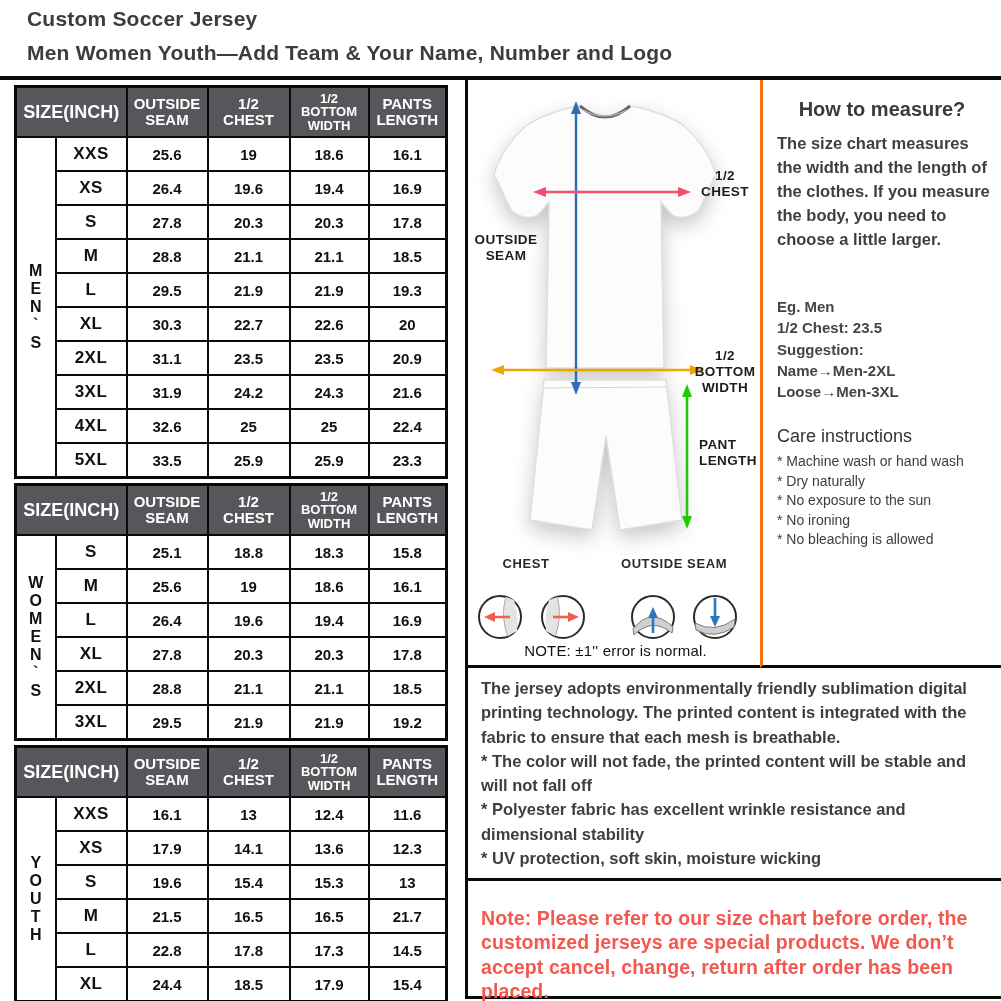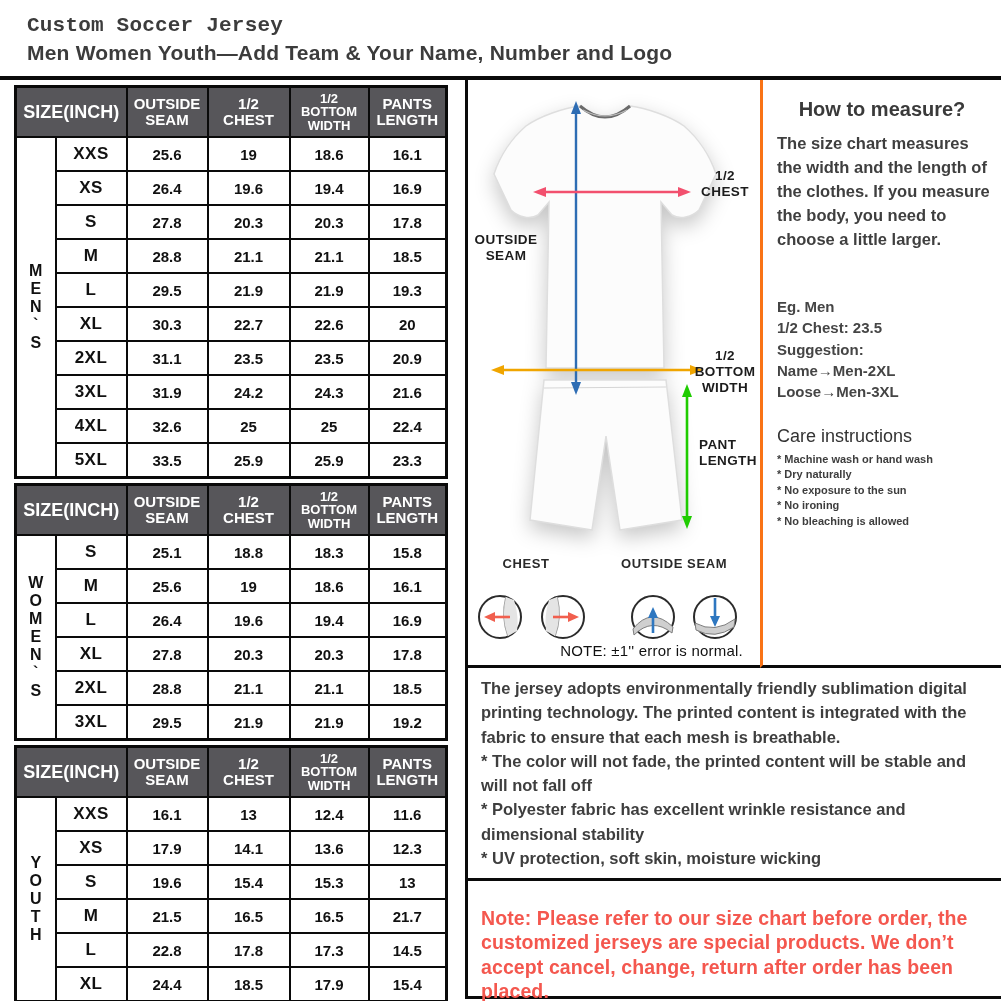--- a/index.html
+++ b/index.html
@@ -1,21 +1,21 @@
 <!DOCTYPE html>
 <html><head>
 <meta charset="utf-8">
 <style>
   html,body{margin:0;padding:0;background:#fff;}
   #canvas{position:relative;width:1001px;height:1001px;background:#fff;overflow:hidden;
           font-family:"Liberation Sans","DejaVu Sans",sans-serif;color:#3c3c3c;}
 
   
   .title-line{position:absolute;left:27px;font-size:21px;font-weight:700;color:#3c3c3c;letter-spacing:.2px;}
-  #title1{top:14px;font-family:Liberation Mono, monospace;}
+  #title1{top:7px;}
   #title2{top:41px;text-align:center;}
   .topline{position:absolute;left:0;top:76px;width:1001px;height:4px;background:#0a0a0a;}
 
   
   .tables-col{position:absolute;left:14px;top:85px;width:431px;}
   table.size-table{border-collapse:collapse;table-layout:fixed;width:431px;border:3px solid #0a0a0a;margin:0;}
   table.size-table + table.size-table{margin-top:4px;}
   .size-table th{background:#57565a;color:#fff;border:2px solid #0a0a0a;font-weight:700;
                  white-space:pre-line;line-height:1.05;height:46px;padding:1px 0;text-align:center;}
   .size-table th.h-size{font-size:18px;margin-top:37px;}
@@ -43,31 +43,31 @@
   .dlabel{position:absolute;font-size:13.5px;font-weight:600;color:#1c1c1c;line-height:1.18;
           white-space:pre-line;letter-spacing:.4px;}
   #lbl-half-chest{left:226px;top:88px;width:62px;text-align:center;}
   #lbl-outside-seam{left:4px;top:152px;width:68px;text-align:center;}
   #lbl-bottom-width{left:220px;top:268px;width:74px;text-align:center;}
   #lbl-pant-length{left:231px;top:357px;width:64px;text-align:left;}
   .dlabel-small{position:absolute;font-size:13px;font-weight:700;color:#2a2a2a;letter-spacing:.6px;}
   #lbl-chest-small{left:26px;top:476px;width:64px;text-align:center;}
   #lbl-seam-small{left:148px;top:476px;width:116px;text-align:center;}
   #lbl-note{position:absolute;left:0;top:562px;width:295px;text-align:center;font-size:15px;
-            color:#111;font-weight:400;letter-spacing:.2px;padding-left:36px;}
+            color:#111;font-weight:400;letter-spacing:.2px;}
 
   
   .mp-heading{position:absolute;left:0;top:18px;width:238px;text-align:center;
               font-size:20px;font-weight:700;color:#3a3a3a;}
   .mp-body{position:absolute;left:14px;top:52px;width:218px;font-size:16.5px;font-weight:600;
            color:#3f3f3f;line-height:1.45;}
   .mp-example{position:absolute;left:14px;top:216px;width:220px;font-size:15px;font-weight:700;
               color:#454545;line-height:1.42;}
   .mp-care-heading{position:absolute;left:14px;top:346px;width:220px;font-size:18px;font-weight:400;color:#333;}
-  .mp-care{position:absolute;left:14px;top:372px;width:222px;font-size:11px;font-weight:700;
+  .mp-care{position:absolute;left:14px;top:372px;width:222px;font-size:14px;font-weight:400;
            color:#3d3d3d;line-height:1.4;}
 
   
   .info-box p{margin:0;font-size:16.5px;font-weight:600;color:#3e3e3e;line-height:1.47;}
   .note-text{margin:0;font-size:19.5px;font-weight:700;line-height:1.25;letter-spacing:.1px;}
 </style>
 </head>
 <body>
 
 <div id="canvas">

